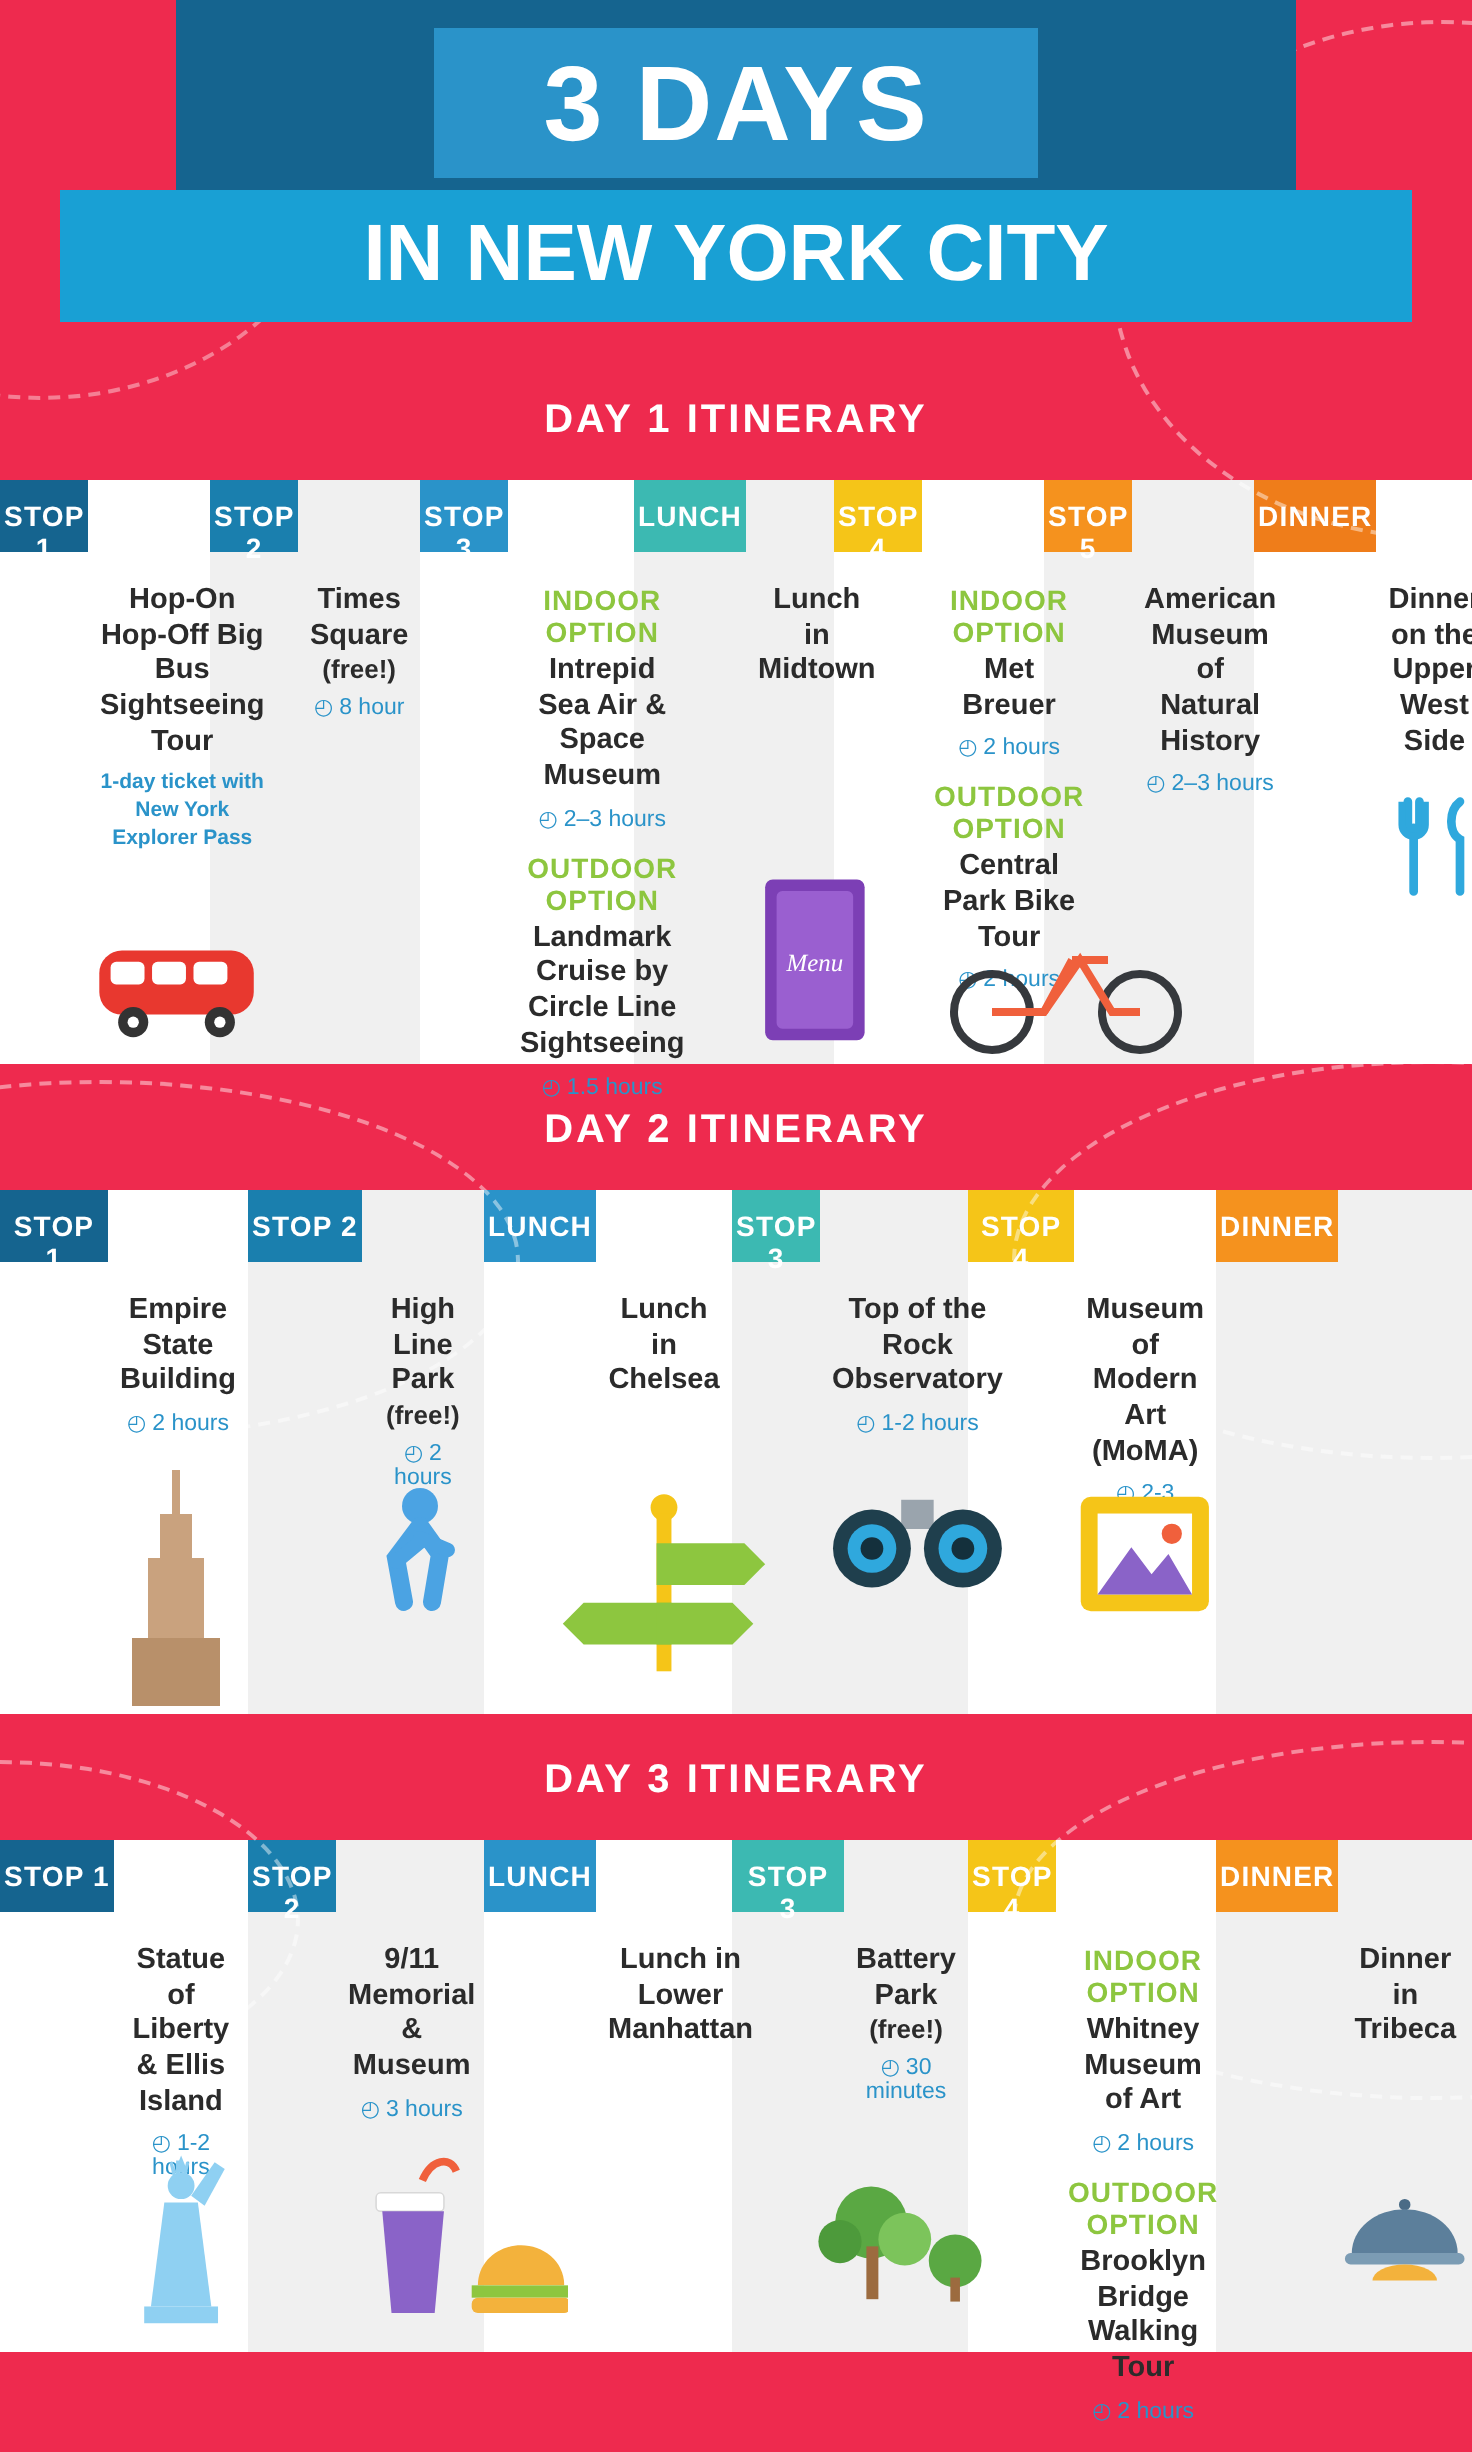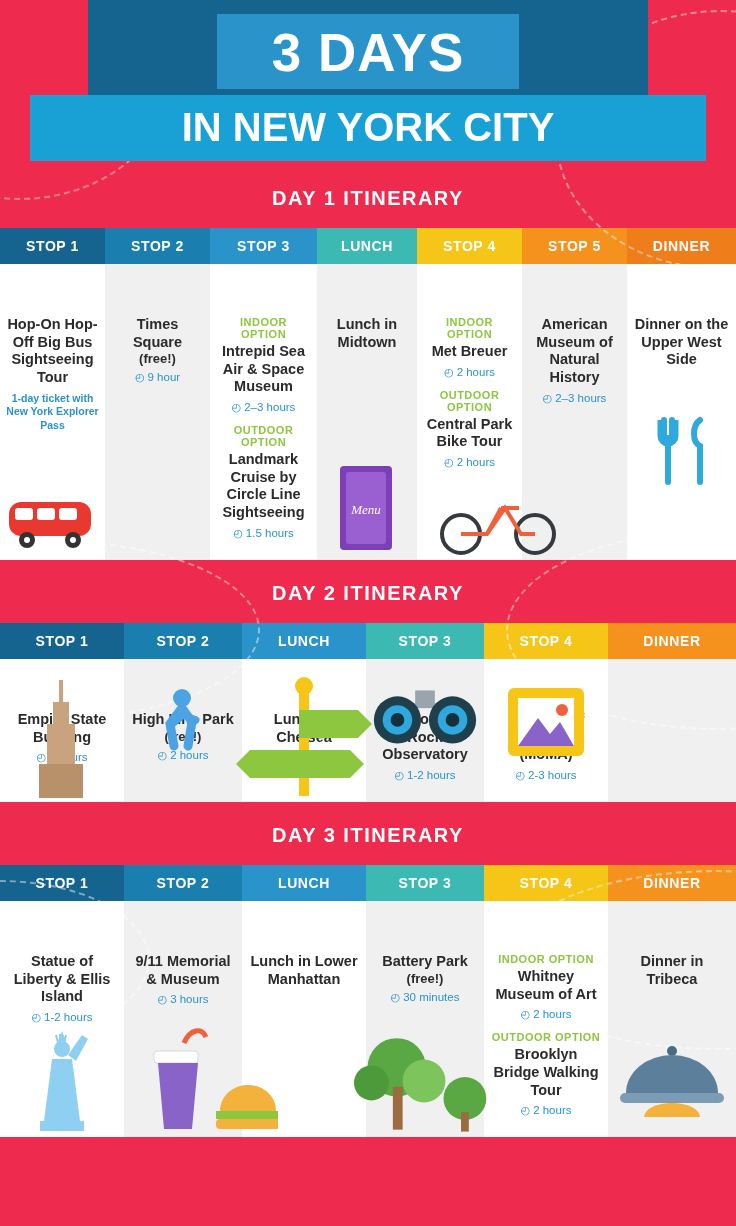--- a/index.html
+++ b/index.html
@@ -25,41 +25,41 @@
   .hdr-band {
     position: absolute; left: 88px; top: 0; width: 560px; height: 100px;
     background: #15648f;
   }
   .title1 {
     position: relative; display: inline-block; background: #2a93c9;
     color: #fff; font-size: 53px; font-weight: bold; letter-spacing: 1px;
     padding: 12px 55px 10px; margin-top: 8px; line-height: 1;
   }
   .title2 {
-    position: relative; display: block; background: #19a0d4; margin: 6px 30px 4px;
+    position: relative; display: block; background: #19a0d4; margin: 6px 30px 16px;
     color: #fff; font-size: 40px; font-weight: bold; padding: 12px 10px 14px; line-height: 1;
   }
 
   .day-title {
     color: #fff; font-size: 20px; font-weight: bold; text-align: center;
     letter-spacing: 1.5px; padding: 22px 0 18px;
   }
 
   
   .grid { display: flex; width: 736px; }
-  .col { display: flex; flex-direction: column; background: #fff; }
+  .col { display: flex; background: #fff; }
   .col.alt { background: #f0f0f0; }
   .hd {
     color: #fff; font-size: 14px; font-weight: bold; letter-spacing: .6px;
     text-align: center; padding: 10px 2px; height: 36px;
   }
   .body { flex: 1; position: relative; padding: 12px 6px 20px; text-align: center; margin-top: 40px; }
   .t { font-size: 14.5px; font-weight: bold; color: #2b2b2b; line-height: 1.22; }
   .sub { font-size: 13px; font-weight: bold; color: #2b2b2b; }
-  .opt { font-size: 11px; font-weight: bold; color: #8dc63f; letter-spacing: .5px; margin-bottom: 3px; }
+  .opt { font-size: 14px; font-weight: bold; color: #8dc63f; letter-spacing: .5px; margin-bottom: 3px; }
   .dur { font-size: 11.5px; color: #2a93c9; margin-top: 5px; }
   .dur:before { content: "\25F4"; margin-right: 3px; font-size: 11px; }
   .note { font-size: 10.5px; color: #2a93c9; line-height: 1.3; margin-top: 5px; font-weight: bold;}
   .art { position: absolute; bottom: 4px; left: 0; right: 0; display: flex; justify-content: center; align-items: flex-end; }
   .footer { height: 36px; background: #ee2a4e; }
   svg { display: block; }
 </style>
 </head>
 <body>
 
@@ -98,21 +98,21 @@
           </svg>
         </div>
       </div>
     </div>
 
     <div class="col alt" style="width:105px">
       <div class="hd" style="background:#1a7fae">STOP 2</div>
       <div class="body" style="height:252px">
         <div class="t">Times Square</div>
         <div class="sub">(free!)</div>
-        <div class="dur">9 hour</div>
+        <div class="dur">8 hour</div>
       </div>
     </div>
 
     <div class="col" style="width:107px">
       <div class="hd" style="background:#2a93c9">STOP 3</div>
       <div class="body" style="height:252px">
         <div class="opt">INDOOR OPTION</div>
         <div class="t">Intrepid Sea Air &amp; Space Museum</div>
         <div class="dur">2–3 hours</div>
         <div class="opt" style="margin-top:10px">OUTDOOR OPTION</div>

